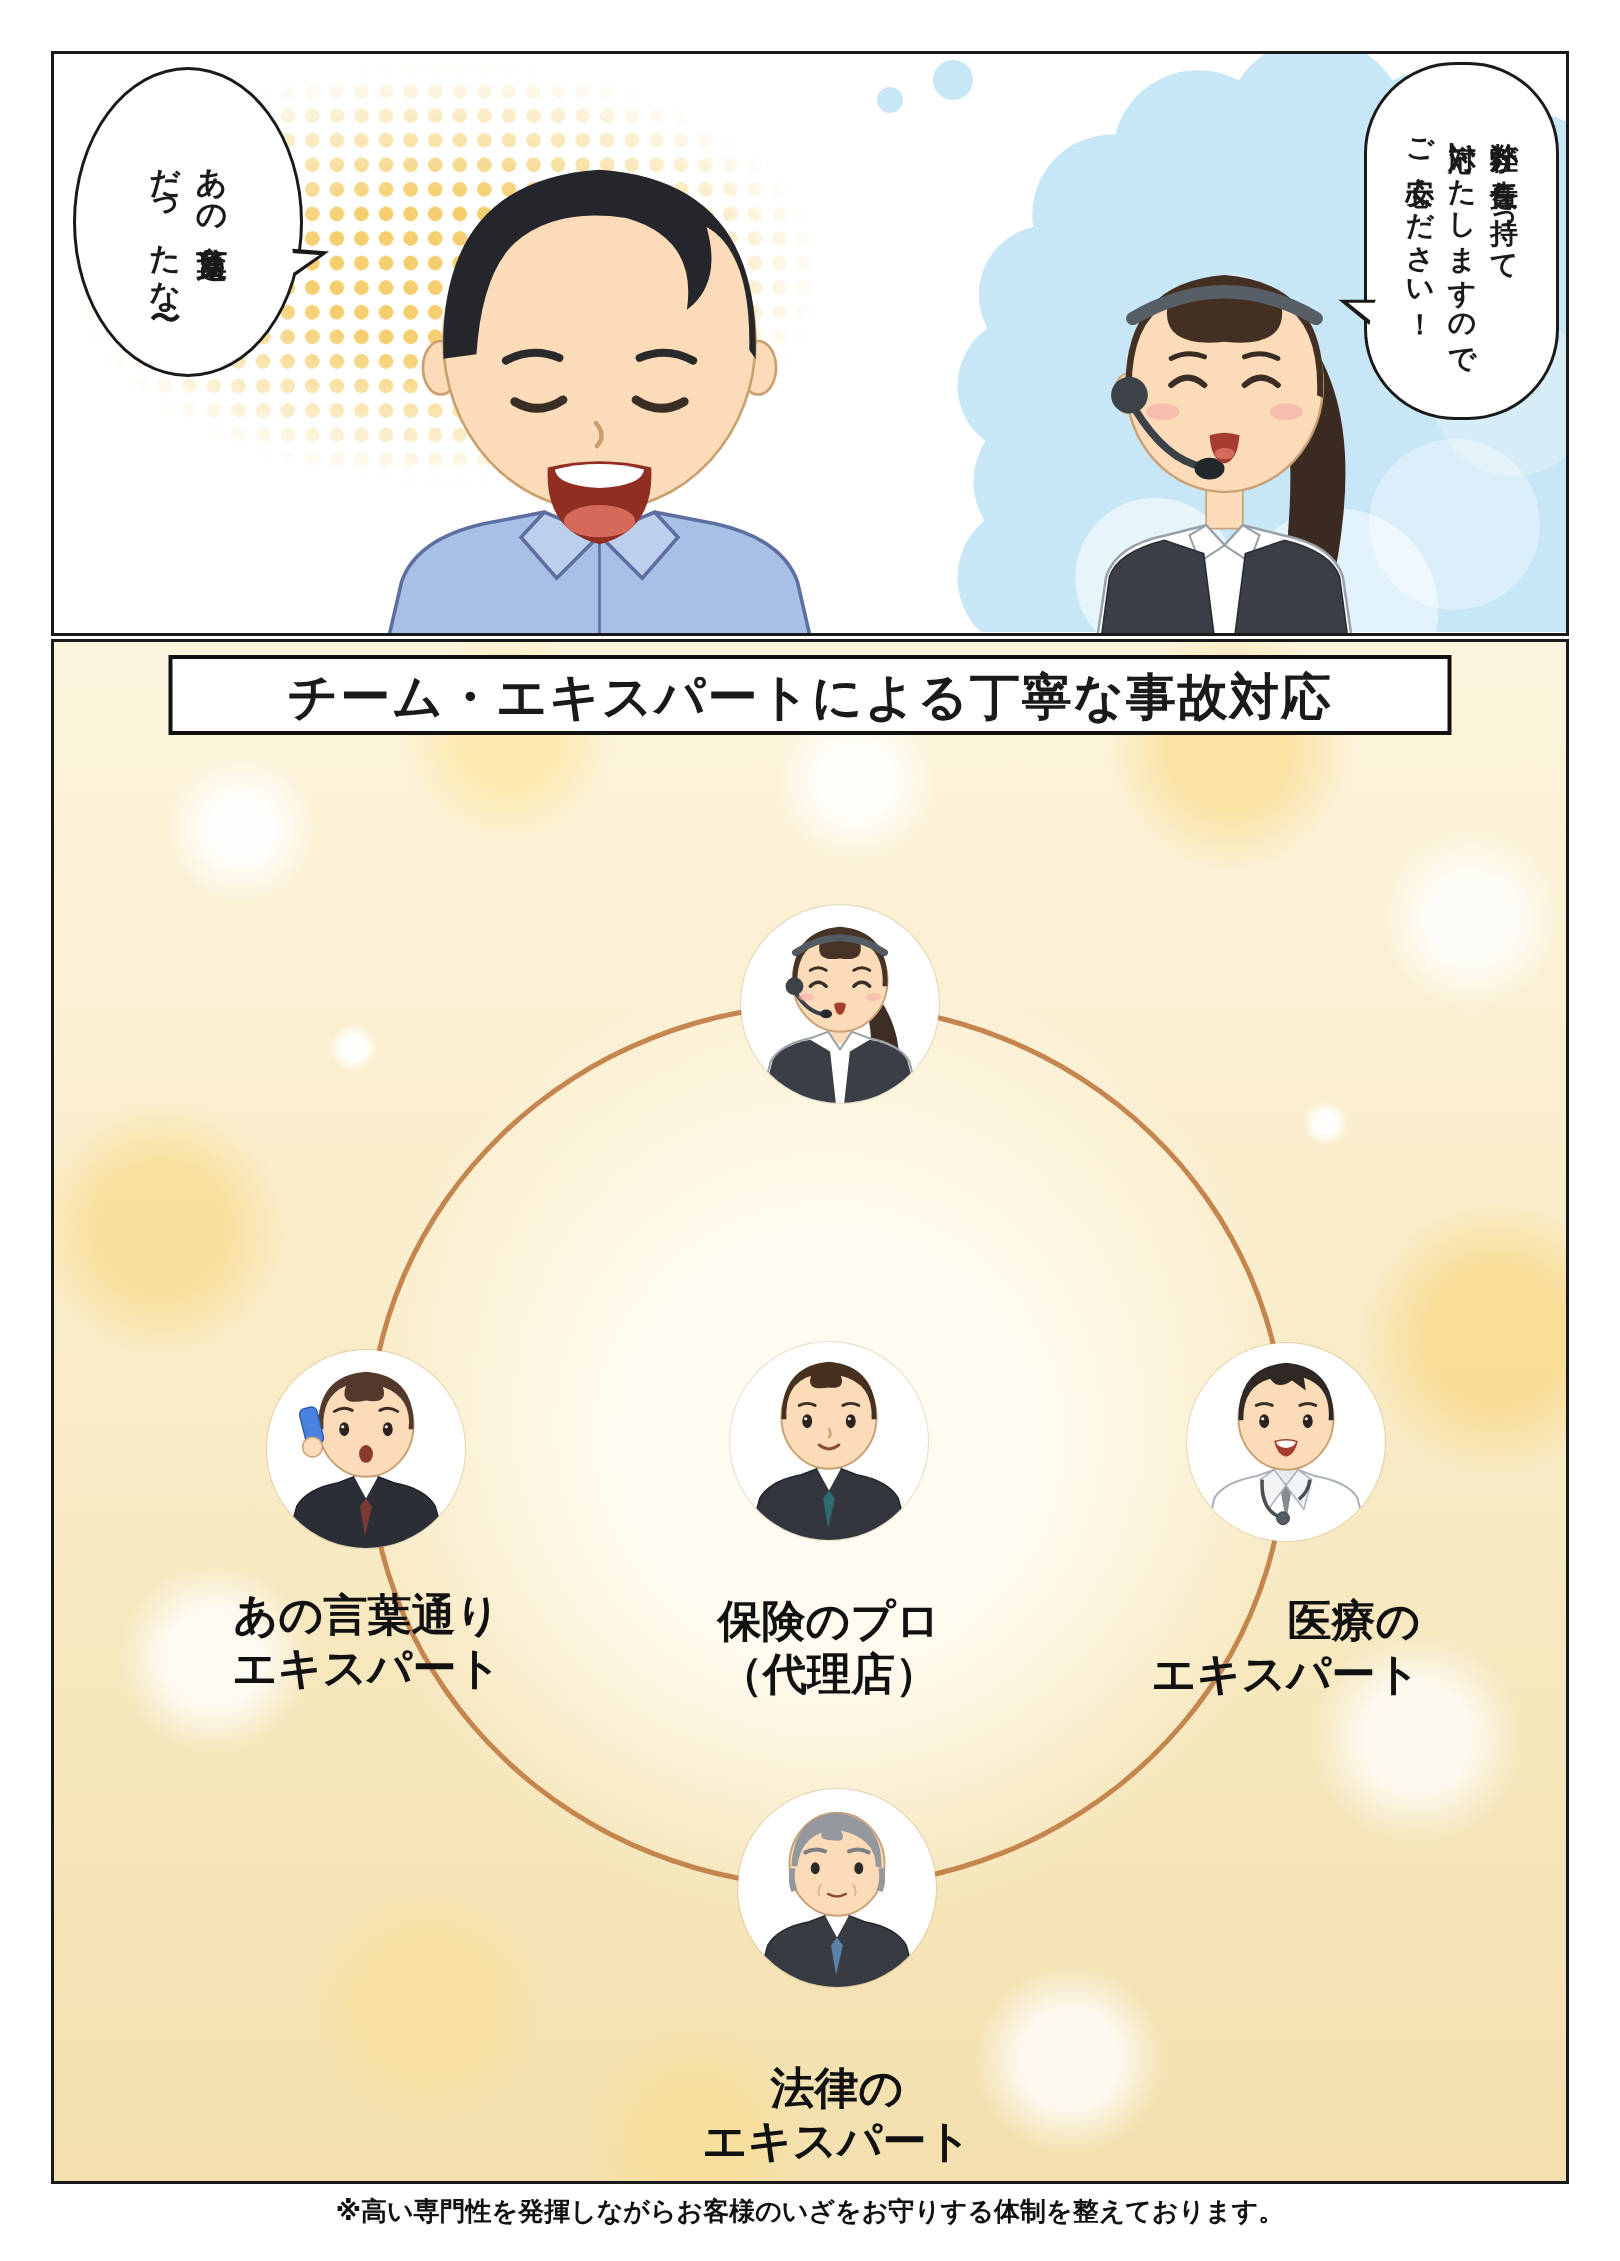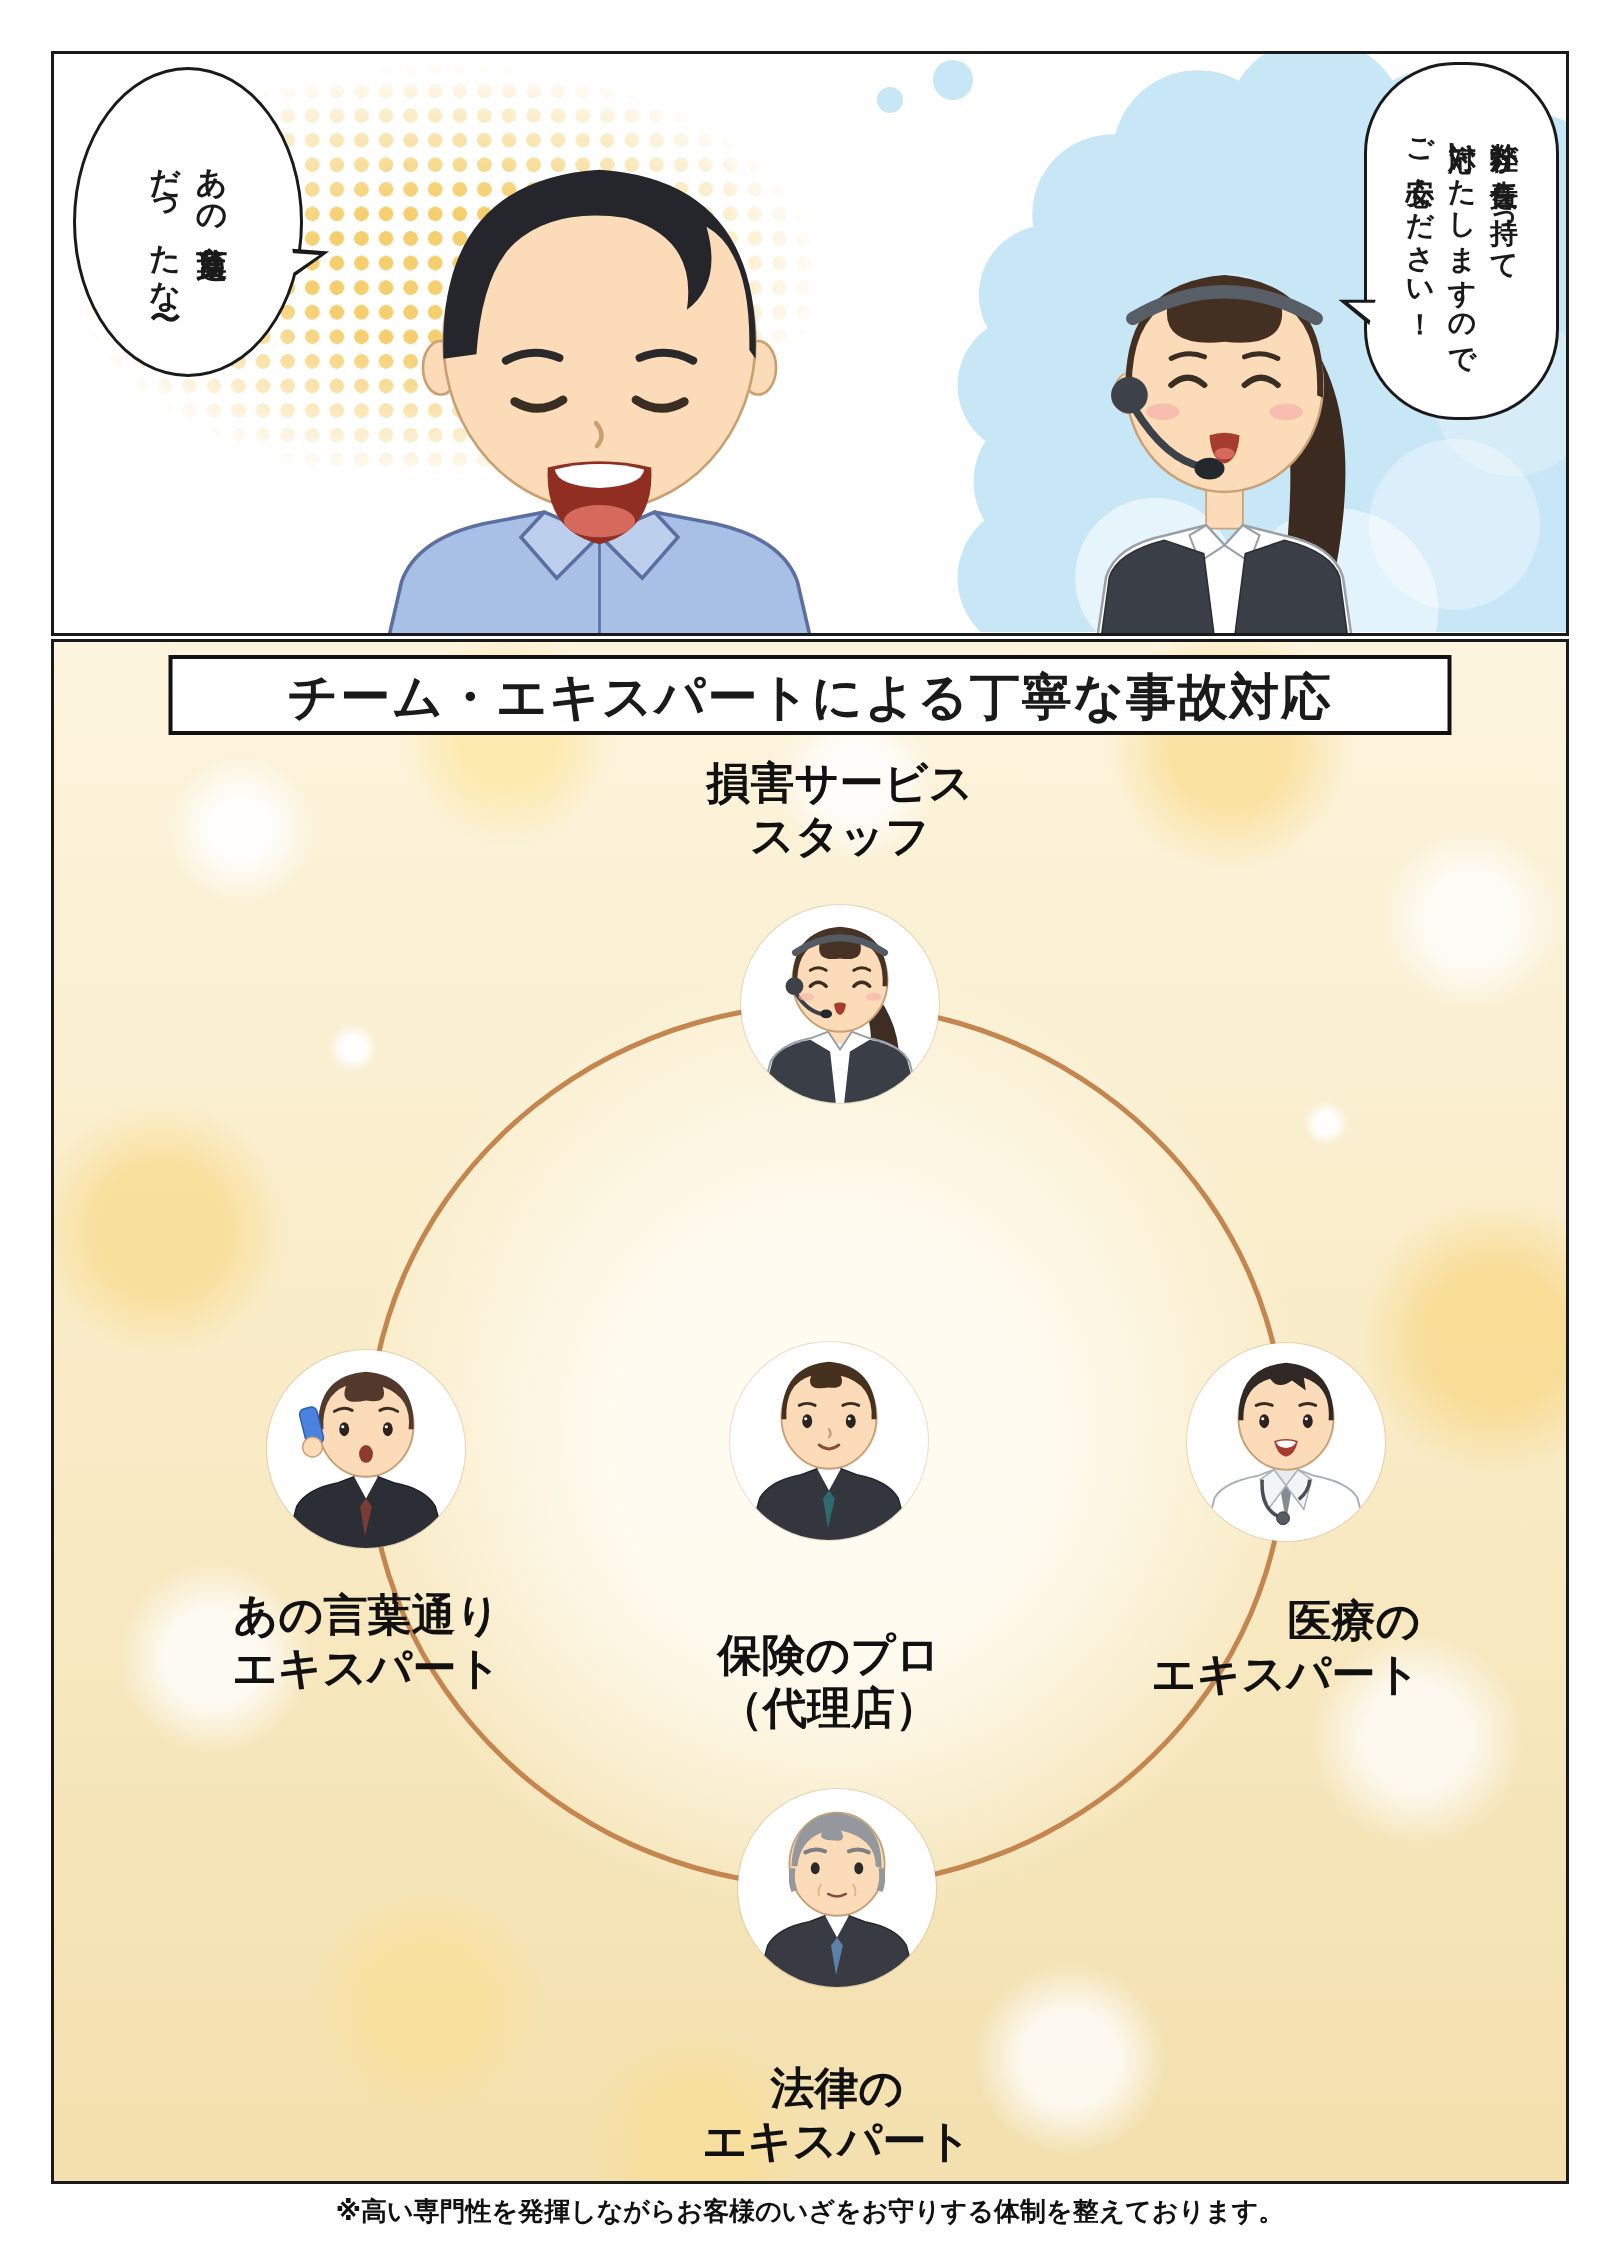--- a/index.html
+++ b/index.html
@@ -99,21 +99,21 @@
   #avatar-doctor       { left:1133px; top:701px; }
   #avatar-lawyer       { left:684px; top:1147px; }
 
   .member-label {
     position:absolute; transform:translateX(-50%); z-index:3;
     font-size:44px; font-weight:800; line-height:1.2; text-align:center;
     white-space:pre-line; color:#111;
   }
   #label-staff        { left:786px; top:115px;  }
   #label-investigator { left:313px;  top:947px; }
-  #label-agent        { left:775px; top:953px;margin-top:34px; }
+  #label-agent        { left:775px; top:953px; }
   #label-doctor       { left:1232px; top:953px;text-align:right; }
   #label-lawyer       { left:783px; top:1420px; }
 
   .footnote {
     position:absolute; left:0; top:2194px; width:100%;
     text-align:center; font-size:26px; font-weight:700; color:#111;
   }
 </style>
 </head>
 <body>
@@ -214,22 +214,20 @@
   </div>
 
   <div class="panel" id="bottom-panel">
 
     <div class="title-box">
       <span class="title-text">チーム・エキスパートによる丁寧な事故対応</span>
     </div>
 
     <div class="team-ring"></div>
 
-    <div class="member-label" id="label-staff">損害サービス
-スタッフ</div>
     <div class="avatar" id="avatar-staff">
       <svg viewBox="0 0 200 200">
         <path d="M138,92 Q166,130 158,178 L132,200 L118,200 Q138,150 128,112 Z" fill="#3e2d22"></path>
         <rect x="88" y="116" width="24" height="24" fill="#fcdcb8"></rect>
         <path d="M18,202 L30,158 Q40,140 72,134 L88,128 L100,146 L112,128 L128,134 Q160,140 170,158 L182,202 Z" fill="#ffffff" stroke="#9aa0a8" stroke-width="2"></path>
         <path d="M20,202 L32,157 Q40,142 70,136 L90,148 L96,202 Z" fill="#3a3f47"></path>
         <path d="M180,202 L168,157 Q160,142 130,136 L110,148 L104,202 Z" fill="#3a3f47"></path>
         <ellipse cx="100" cy="76" rx="48" ry="52" fill="#fcdcb8" stroke="#c9a176" stroke-width="2"></ellipse>
         <path d="M52,82 Q50,26 100,22 Q150,26 148,82 L143,82 Q145,46 120,37 Q126,58 100,54 Q74,58 80,37 Q55,46 57,82 Z" fill="#473226"></path>
         <path d="M55,48 Q100,18 145,48" fill="none" stroke="#555b63" stroke-width="7" stroke-linecap="round"></path>

